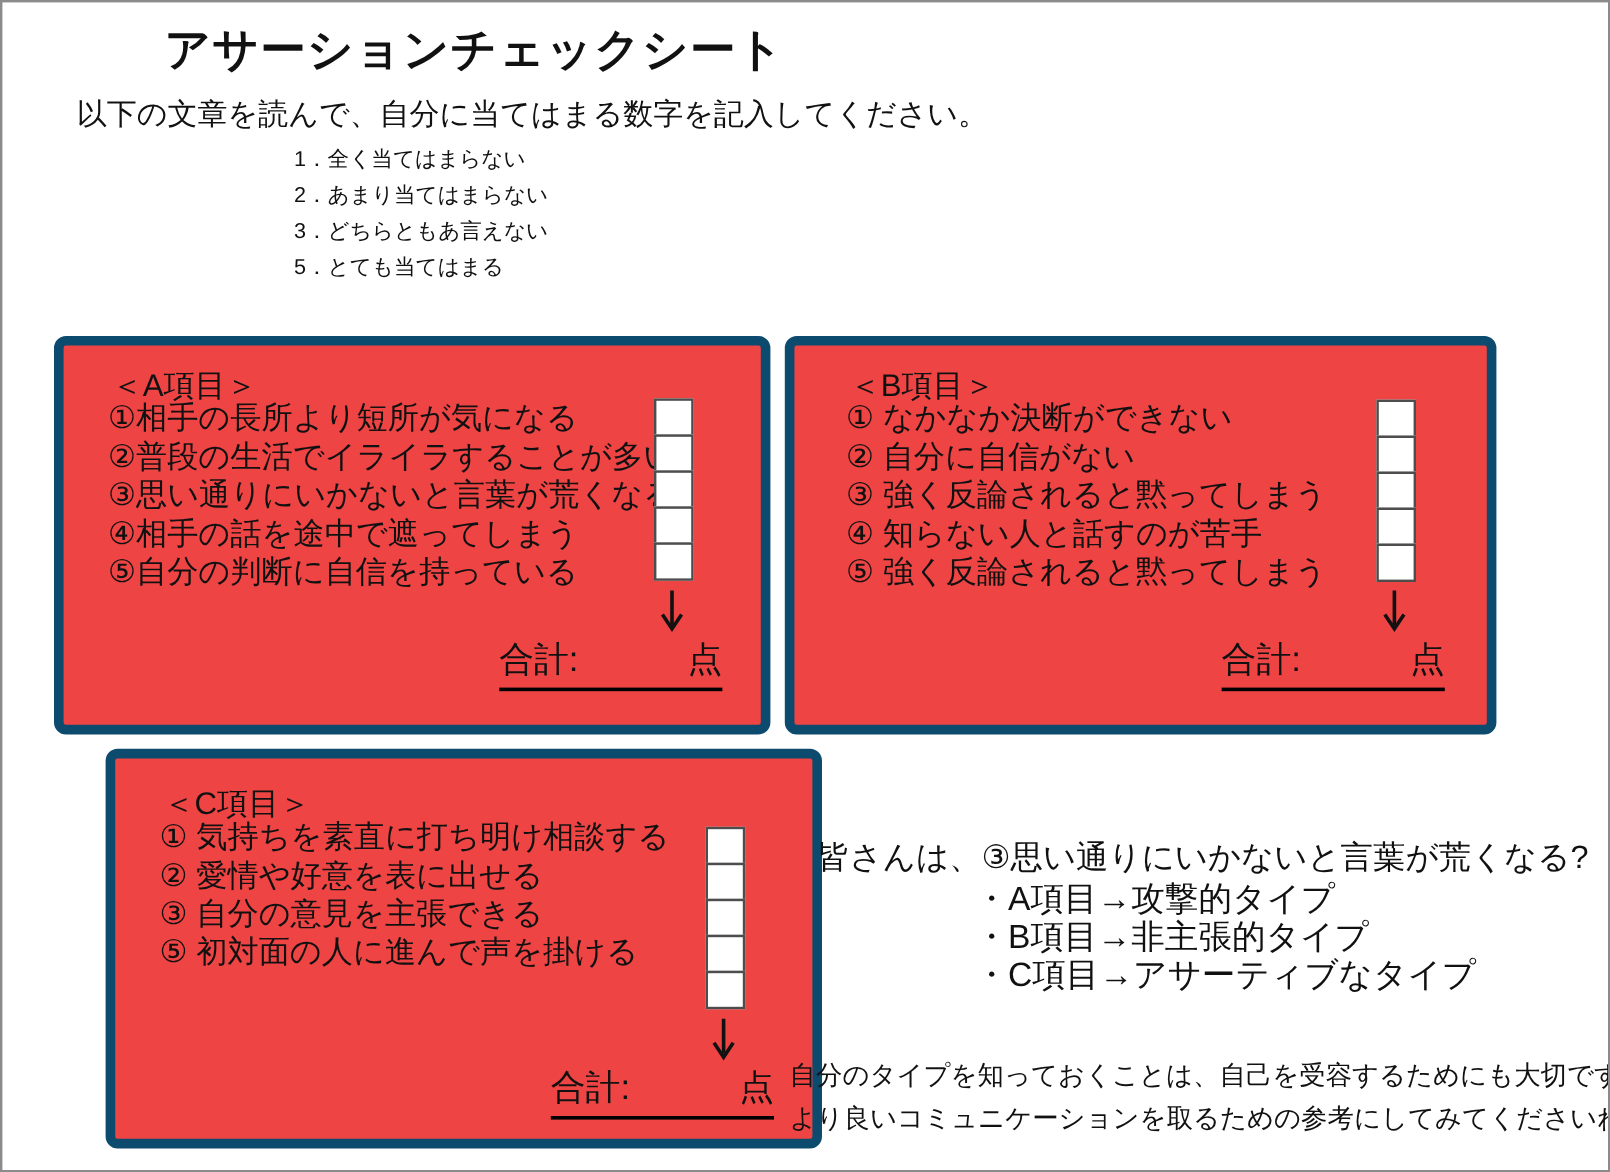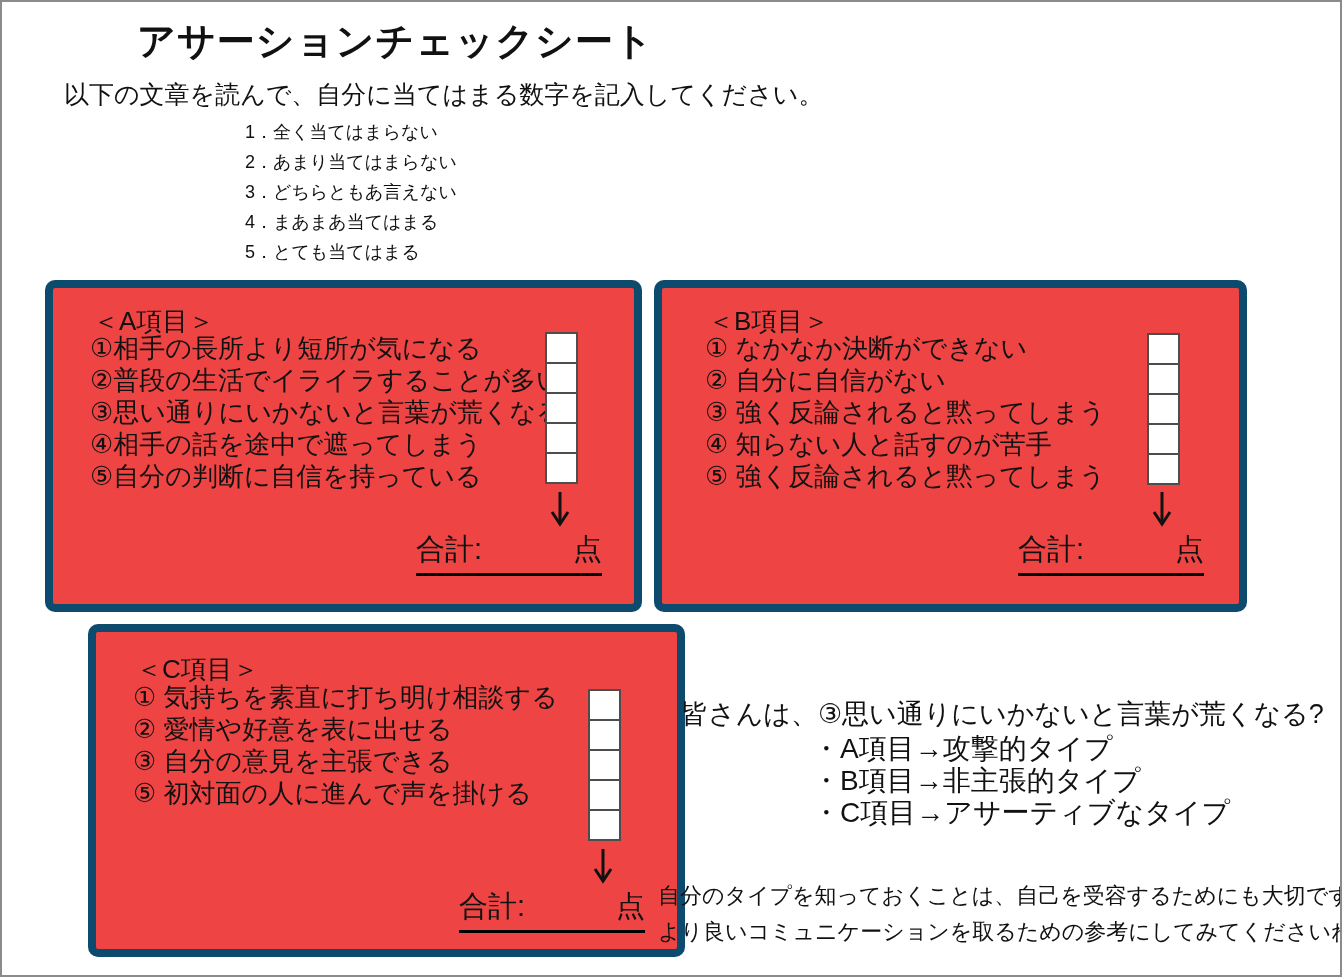--- a/index.html
+++ b/index.html
@@ -64,21 +64,20 @@
 
 <div class="page">
 
   <div class="title">アサーションチェックシート</div>
   <div class="instruction">以下の文章を読んで、自分に当てはまる数字を記入してください。</div>
 
   <div class="scale">
     <div>1．全く当てはまらない</div>
     <div>2．あまり当てはまらない</div>
     <div>3．どちらともあ言えない</div>
-    <div>4．まあまあ当てはまる</div>
     <div>5．とても当てはまる</div>
   </div>
 
   <div class="section" id="section-a">
     <div class="heading">＜A項目＞</div>
     <div class="items">
       <div>①相手の長所より短所が気になる</div>
       <div>②普段の生活でイライラすることが多い</div>
       <div>③思い通りにいかないと言葉が荒くなる</div>
       <div>④相手の話を途中で遮ってしまう</div>

